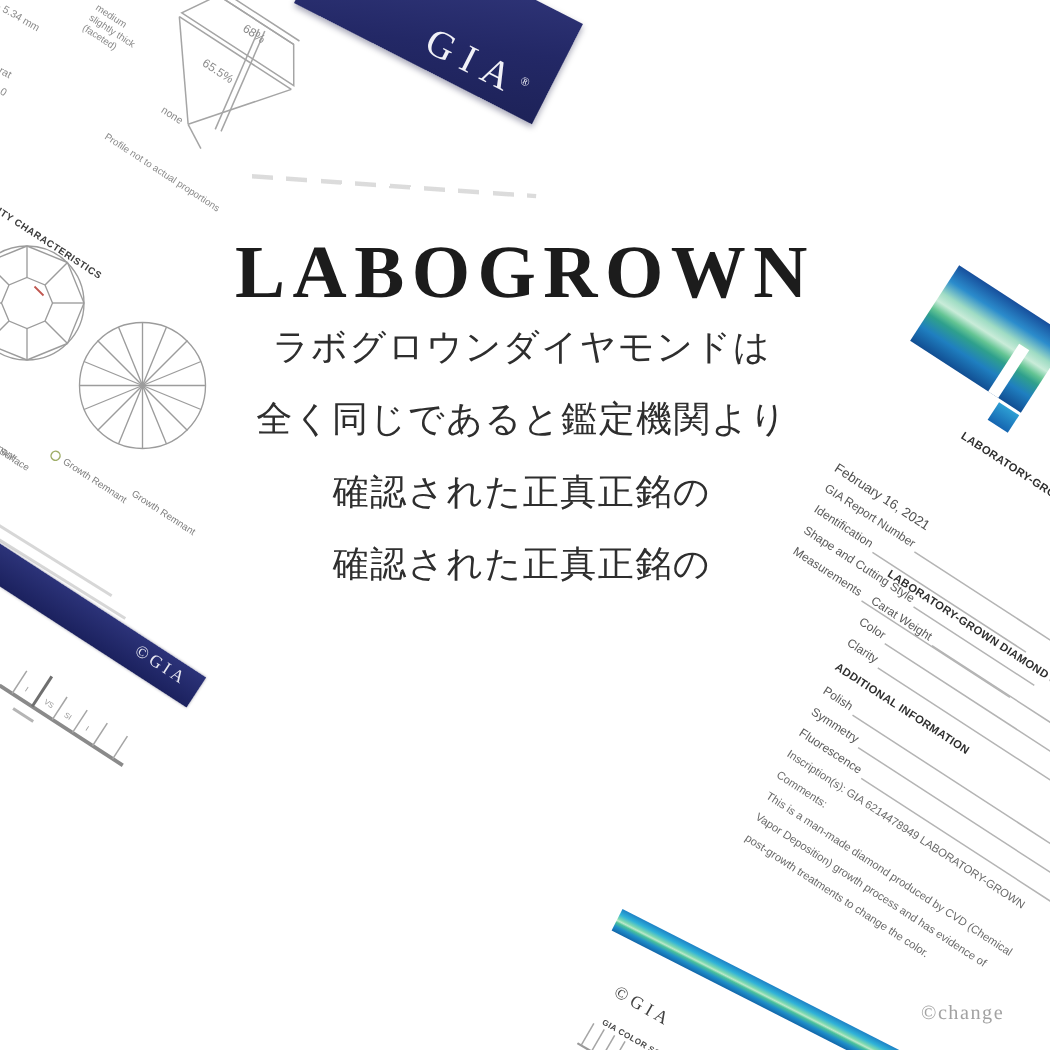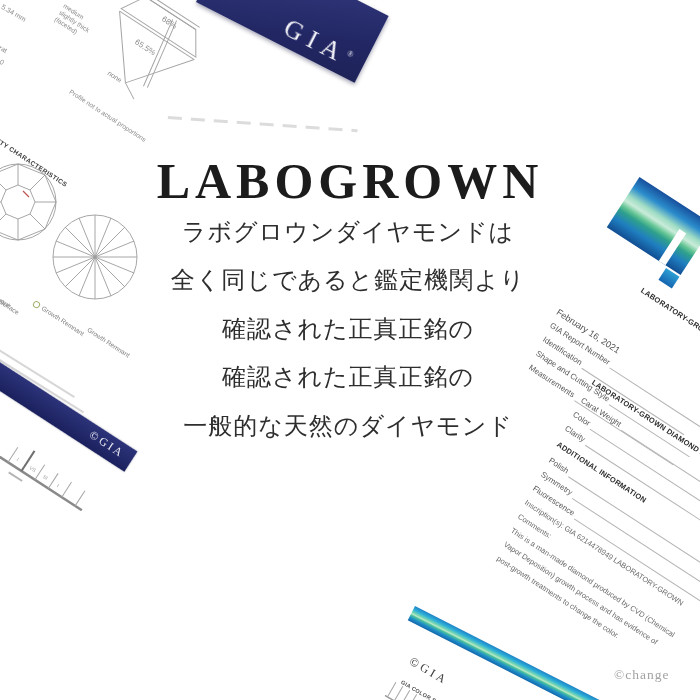--- a/index.html
+++ b/index.html
@@ -301,16 +301,15 @@
   <line x1="27" y1="4" x2="27" y2="21" stroke="#a5a5a5" stroke-width="1"></line>
 </svg>
 
 <h1 class="abs title nw">LABOGROWN</h1>
 
 <div class="abs jp">
   <div>ラボグロウンダイヤモンドは</div>
   <div>全く同じであると鑑定機関より</div>
   <div>確認された正真正銘の</div>
   <div>確認された正真正銘の</div>
-  <div>一般的な天然のダイヤモンド</div>
 </div>
 
 <div class="abs credit-aztosso nw">©change</div>
 
 </body></html>

